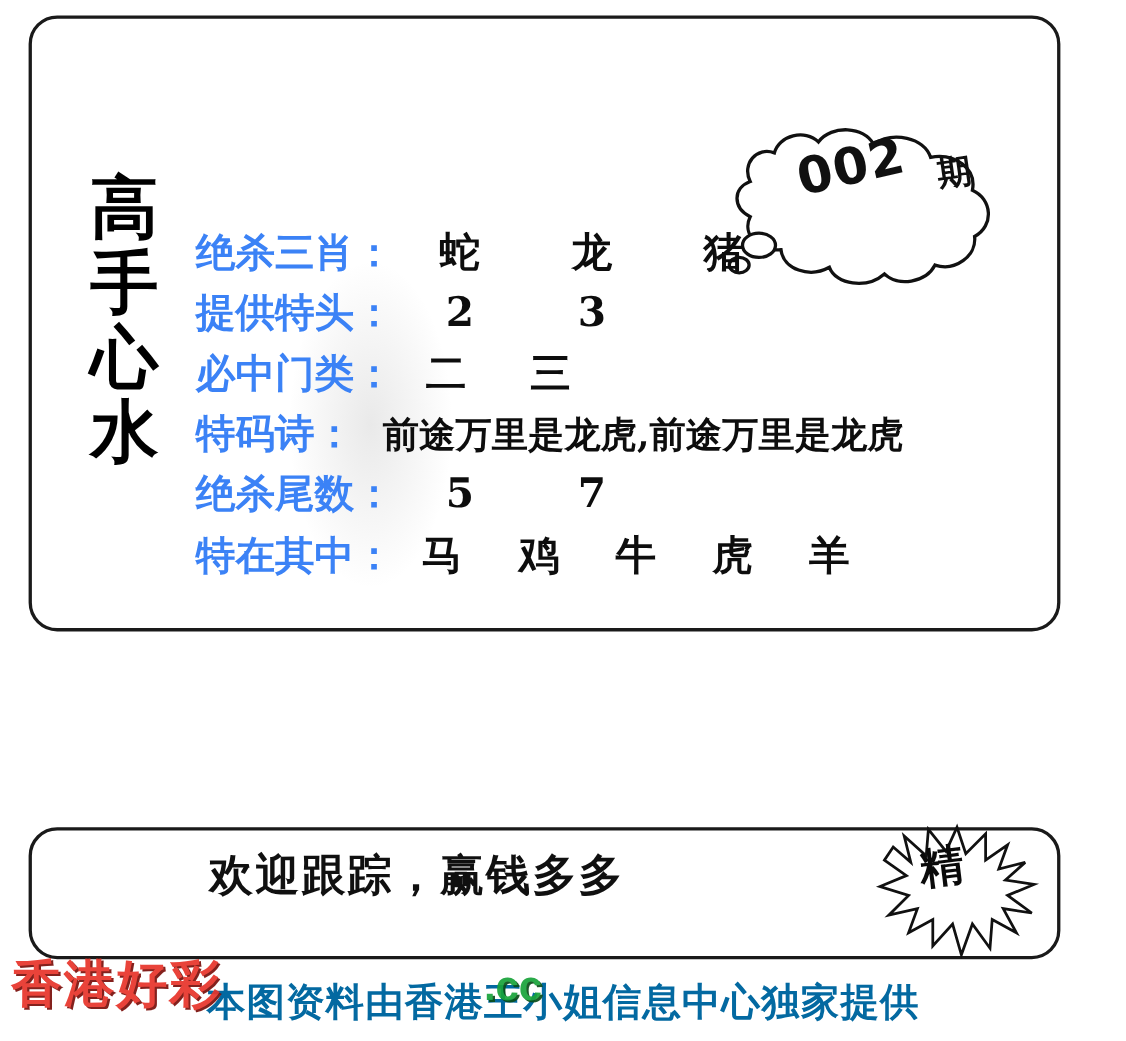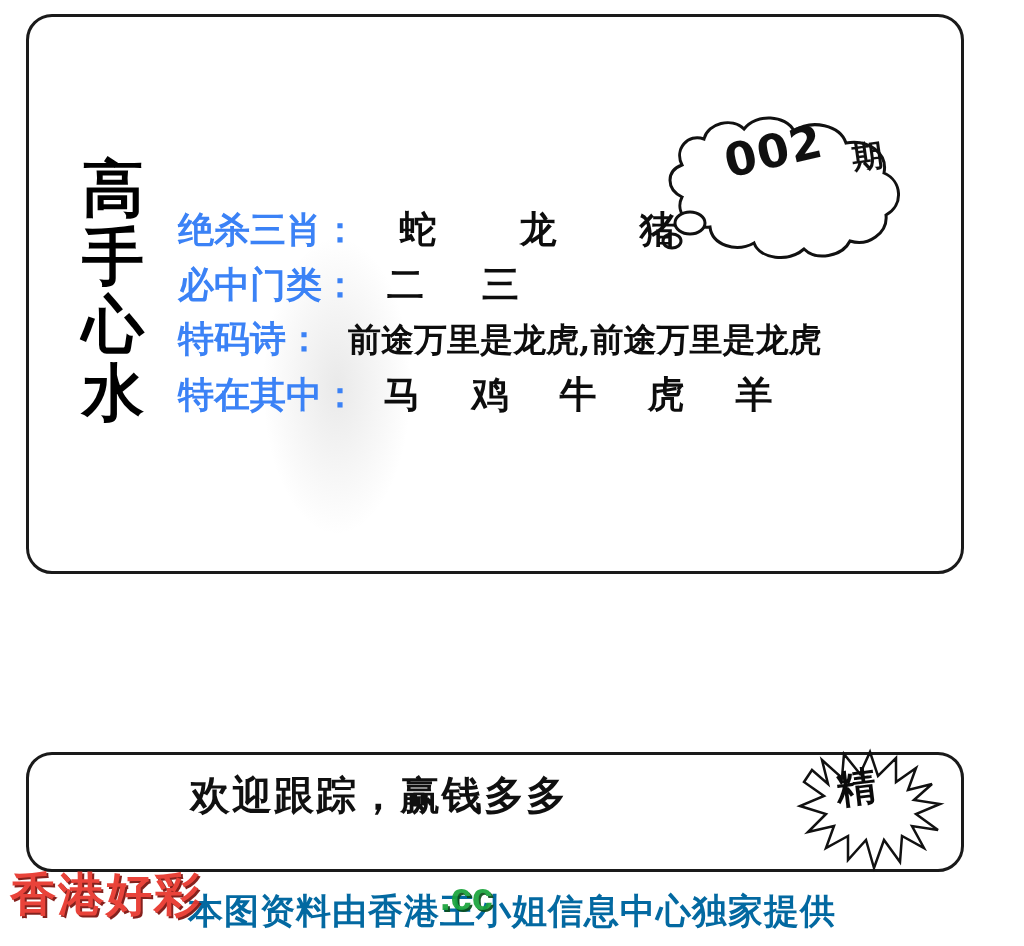--- a/index.html
+++ b/index.html
@@ -264,34 +264,48 @@
 
   <div class="row r-sx">
     <div class="label">绝杀三肖：</div>
     <div class="vals">
       <span class="v">蛇</span>
       <span class="v">龙</span>
       <span class="v">猪</span>
     </div>
   </div>
 
+  <div class="row r-tt">
+    <div class="label">提供特头：</div>
+    <div class="vals">
+      <span class="v">2</span>
+      <span class="v">3</span>
+    </div>
+  </div>
 
   <div class="row r-ml">
     <div class="label">必中门类：</div>
     <div class="vals">
       <span class="v">二</span>
       <span class="v">三</span>
     </div>
   </div>
 
   <div class="row r-poem">
     <div class="label">特码诗：</div>
     <div class="poem">前途万里是龙虎,前途万里是龙虎</div>
   </div>
 
+  <div class="row r-ws">
+    <div class="label">绝杀尾数：</div>
+    <div class="vals">
+      <span class="v">5</span>
+      <span class="v">7</span>
+    </div>
+  </div>
 
   <div class="row r-tz">
     <div class="label">特在其中：</div>
     <div class="vals">
       <span class="v">马</span>
       <span class="v">鸡</span>
       <span class="v">牛</span>
       <span class="v">虎</span>
       <span class="v">羊</span>
     </div>

